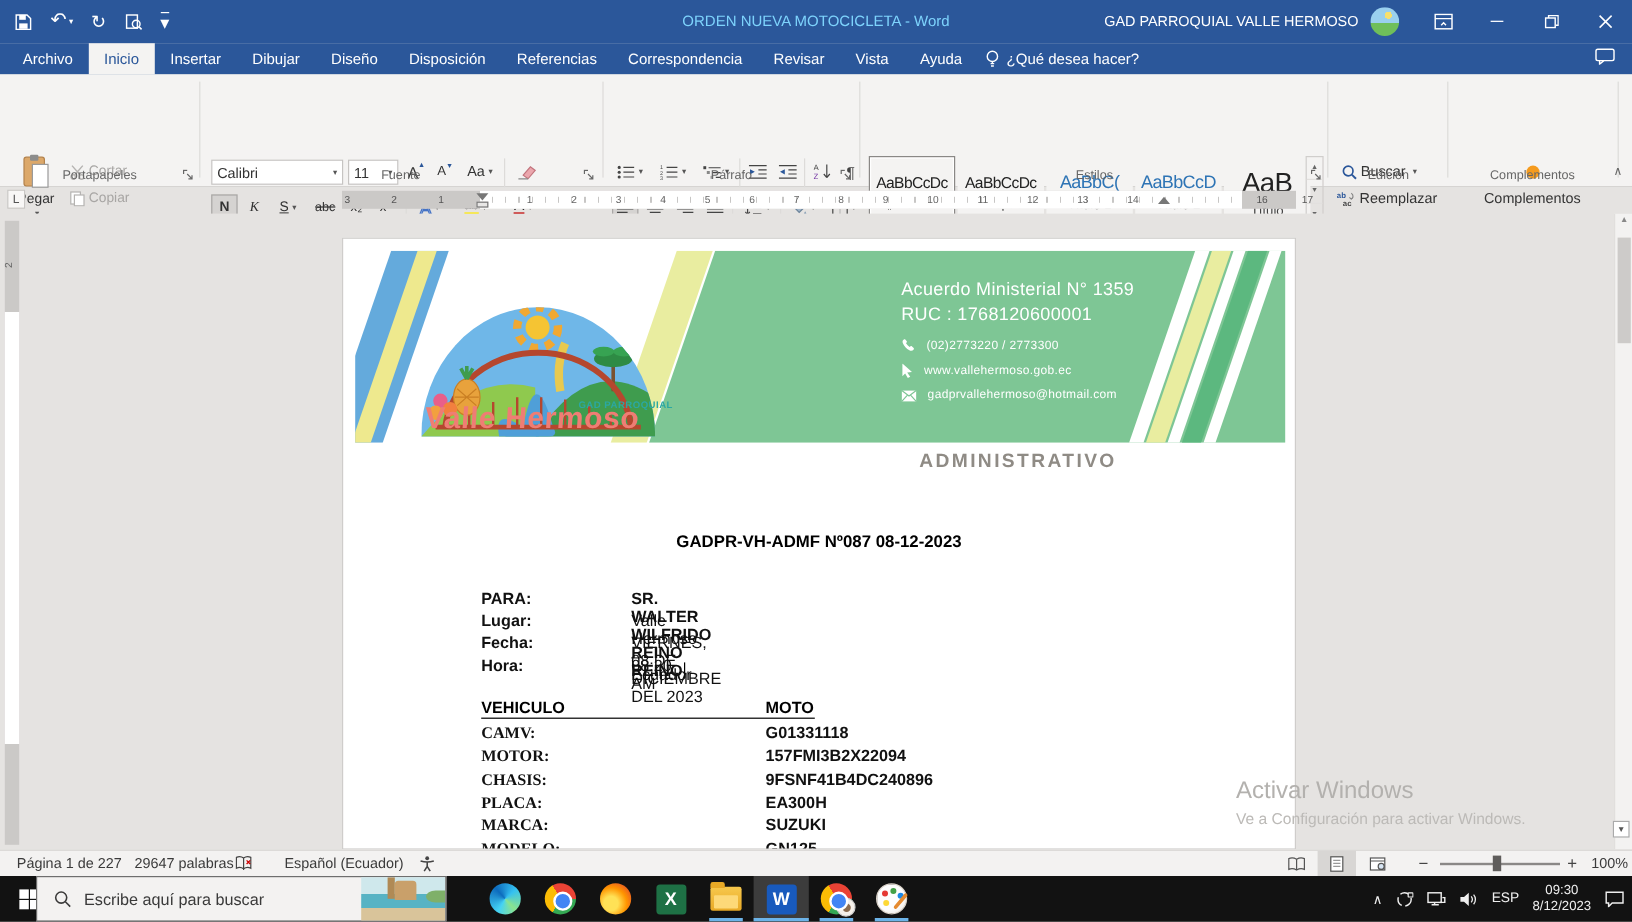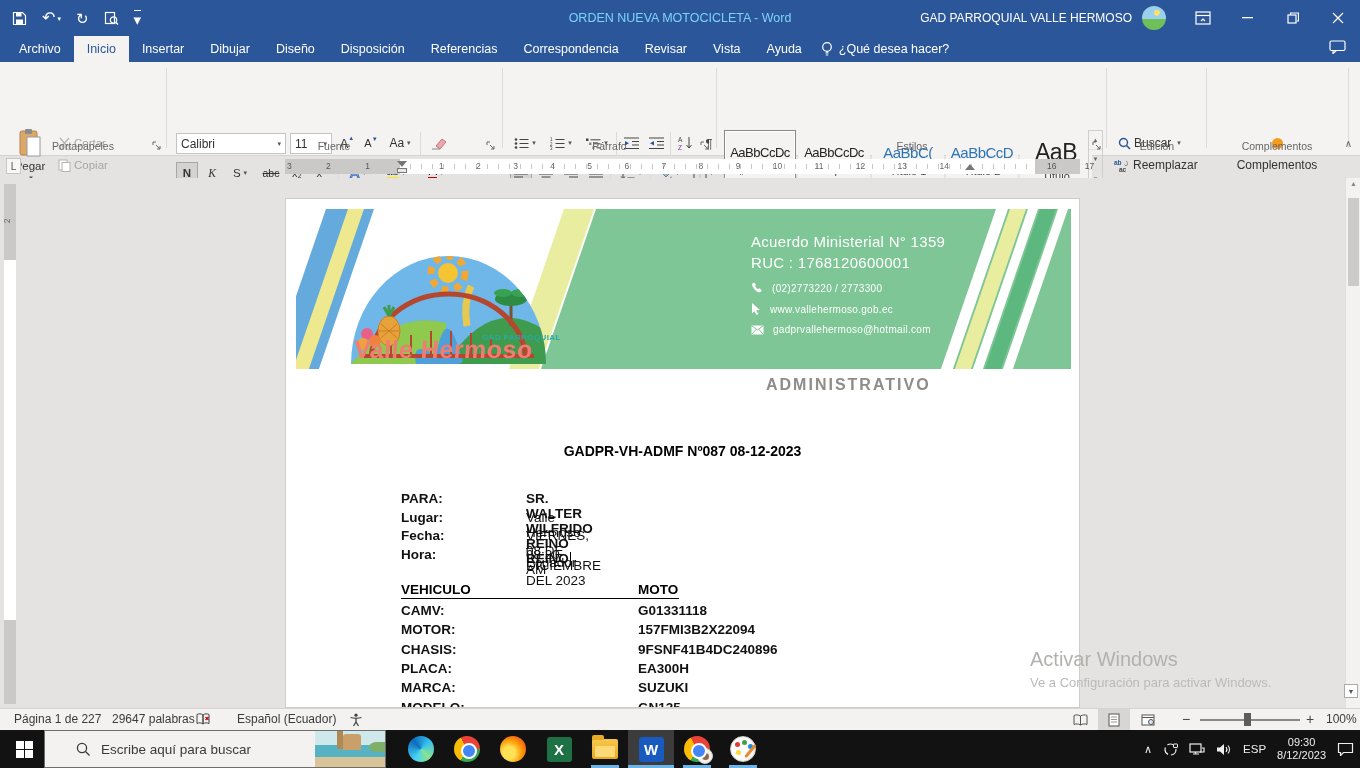--- a/index.html
+++ b/index.html
@@ -119,38 +119,38 @@
   .doc-title span { text-decoration:underline; }
   .doc-sub { position:absolute; left:0; width:100%; top:244px; text-align:center; font-size:14px; font-weight:bold; }
   .drow, .vrow { position:absolute; font-size:13.5px; color:#111; height:16px; }
   .dlabel { position:absolute; left:115px; font-weight:bold; }
   .dvalue { position:absolute; left:208px;margin-left:32px; }
   .bold { font-weight:bold; }
   .caret { display:inline-block; width:1px; height:13px; background:#000; margin-left:1px; vertical-align:-2px; }
   .vhead { position:absolute; left:115px; top:383px; width:278px; border-bottom:1.5px solid #000;
     font-size:13.5px; font-weight:bold; height:17px; }
   .vhead .c2 { position:absolute; left:237px; }
-  .vlabel { position:absolute; left:115px; font-weight:bold; }
+  .vlabel { position:absolute; left:115px; font-weight:bold;font-family:Liberation Serif, serif; }
   .vvalue { position:absolute; left:352px; font-weight:bold; }
 
   
   .statusbar { position:absolute; left:0; top:708px; width:1360px; height:22px; background:#f3f2f1;
     border-top:1px solid #d6d4d2; font-size:12px; color:#3b3b3b; }
   .sbi { position:absolute; top:0; line-height:21px; white-space:nowrap; }
   .viewbtn { position:absolute; top:0; width:32px; height:21px; display:flex; align-items:center; justify-content:center; }
   .viewbtn.sel { background:#d8d6d4; }
   .zoomtrack { position:absolute; top:10px; left:1200px; width:100px; height:2px; background:#8a8886; }
   .zoomthumb { position:absolute; top:4px; left:1244px; width:7px; height:13px; background:#5f5d5b; }
   .zoomsign { position:absolute; top:0; line-height:21px; font-size:14px; color:#444; }
 
   
   .taskbar { position:absolute; left:0; top:730px; width:1360px; height:38px; background:#121212; }
   .start { position:absolute; left:0; top:0; width:48px; height:38px; display:flex; align-items:center; justify-content:center; }
-  .searchbox { position:absolute; left:44px; top:0; width:342px; height:38px; background:#f3f2f1;
-    border:1px solid #6e6e6e; display:flex; align-items:center; overflow:hidden;padding-left:17px; }
+  .searchbox { position:absolute; left:30px; top:0; width:342px; height:38px; background:#f3f2f1;
+    border:1px solid #6e6e6e; display:flex; align-items:center; overflow:hidden; }
   .searchbox .sicon { margin:0 10px 0 14px; }
   .searchbox .stext { font-size:13.5px; color:#3a3a3a; flex:1; }
   .bingimg { position:relative; width:70px; height:38px; flex:none;
     background:linear-gradient(180deg,#cfe8ec 0 40%, #57b3c4 40% 70%, #d9c49a 70%); }
   .bingimg .castle { position:absolute; left:28px; top:4px; width:18px; height:16px; background:#c9a06a; border-radius:3px 3px 0 0; }
   .bingimg .turret { position:absolute; left:22px; top:1px; width:6px; height:18px; background:#b08a55; }
   .bingimg .green { position:absolute; right:0; top:12px; width:16px; height:10px; background:#7fb069; border-radius:50% 0 0 50%; }
   .ticons { position:absolute; left:398px; top:0; height:38px; display:flex; }
   .ticon { position:relative; width:46px; height:38px; display:flex; align-items:center; justify-content:center; }
   .ticon.activeapp { background:#3c3c3c; }

